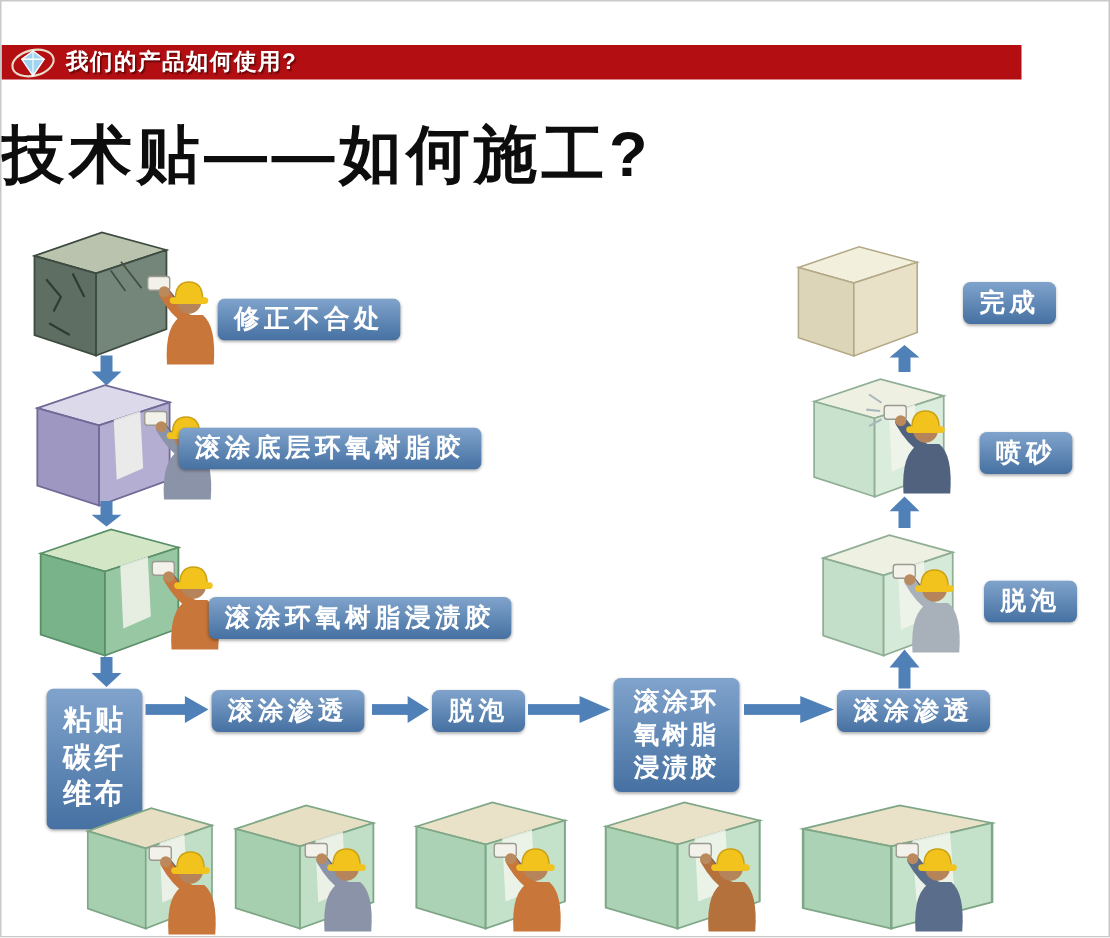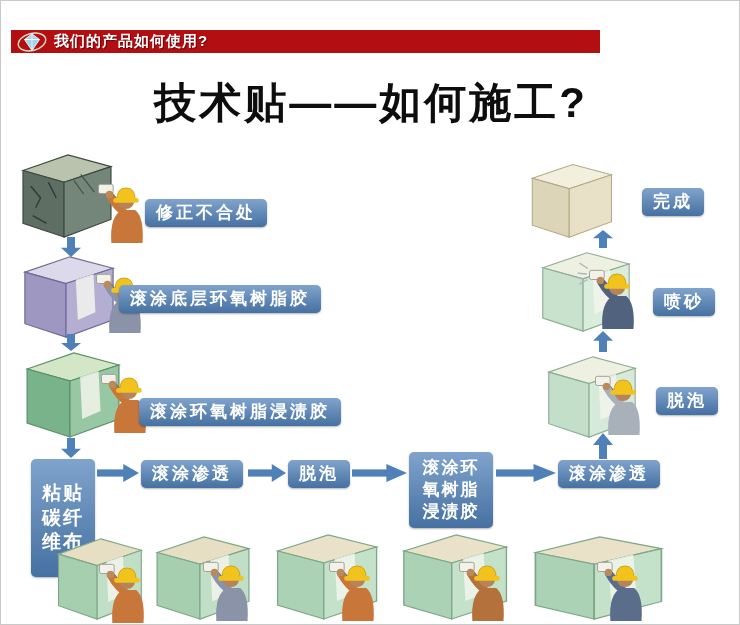--- a/index.html
+++ b/index.html
@@ -2,27 +2,27 @@
 <html style="--banner_bg: #b30f13; --label_bg: #4f80b8; --arrow: #4f80b8;"><head>
 <meta charset="utf-8">
 <style>
   * { margin:0; padding:0; box-sizing:border-box; }
   html,body { background:#ffffff; font-family:"Liberation Sans","DejaVu Sans",sans-serif; }
   .slide { position:relative; width:740px; height:625px; background:#ffffff;
            border:1px solid #c9c9c9; overflow:hidden; }
   .abs { position:absolute; }
   svg.abs { overflow:visible; }
 
-  .banner { position:absolute; left:10px; top:29px; width:589px; height:23px;
+  .banner { position:absolute; left:0; top:29px; width:680px; height:23px;
             background:var(--banner_bg,#b30f13); display:flex; align-items:center;
             gap:7px; padding-left:6px; }
   .banner-text { color:#ffffff; font-weight:bold; font-size:15px; letter-spacing:1px;
                  text-shadow:1px 1px 1px rgba(60,0,0,.65); }
 
-  .title { position:absolute; left:0; top:74px; width:740px; text-align:center;
+  .title { position:absolute; left:0; top:74px; width:740px; text-align:left;
            font-size:42px; font-weight:900; color:#0d0d0d; letter-spacing:3px; }
 
   .label { position:absolute;
            background-color:var(--label_bg,#4f80b8);
            background-image:linear-gradient(rgba(255,255,255,.28), rgba(0,0,0,.12));
            color:#ffffff; font-weight:bold; font-size:17px; letter-spacing:3px;
            padding:3px 11px; border-radius:5px; text-align:center; line-height:1.3;
            box-shadow:0 1px 2px rgba(0,0,0,.3); white-space:nowrap; }
   .label.multi { white-space:normal; }
 
@@ -124,21 +124,21 @@
     </svg>
   <svg class="abs" style="left:100px;top:366px;--shirt:#c8763a" width="56" height="66" viewBox="0 0 60 72">
       <use href="#worker-g"></use>
     </svg>
   <div class="label" style="left:138px;top:397px">滚涂环氧树脂浸渍胶</div>
 
   <svg class="abs arrow" style="left:60px;top:437px" width="20" height="20" viewBox="0 0 20 28" preserveAspectRatio="none">
       <use href="#arrow-down-g"></use>
     </svg>
 
-  <div class="label multi" style="left:30px;top:458px;width:64px;padding:22px 6px;font-size:19px;letter-spacing:2px">粘贴碳纤维布</div>
+  <div class="label multi" style="left:30px;top:458px;width:64px;padding:10px 6px;font-size:19px;letter-spacing:2px">粘贴碳纤维布</div>
 
   <svg class="abs arrow" style="left:96px;top:463px" width="42" height="18" viewBox="0 0 40 20" preserveAspectRatio="none">
       <use href="#arrow-right-g"></use>
     </svg>
   <div class="label" style="left:140px;top:459px">滚涂渗透</div>
 
   <svg class="abs arrow" style="left:247px;top:463px" width="38" height="18" viewBox="0 0 40 20" preserveAspectRatio="none">
       <use href="#arrow-right-g"></use>
     </svg>
   <div class="label" style="left:287px;top:459px">脱泡</div>

